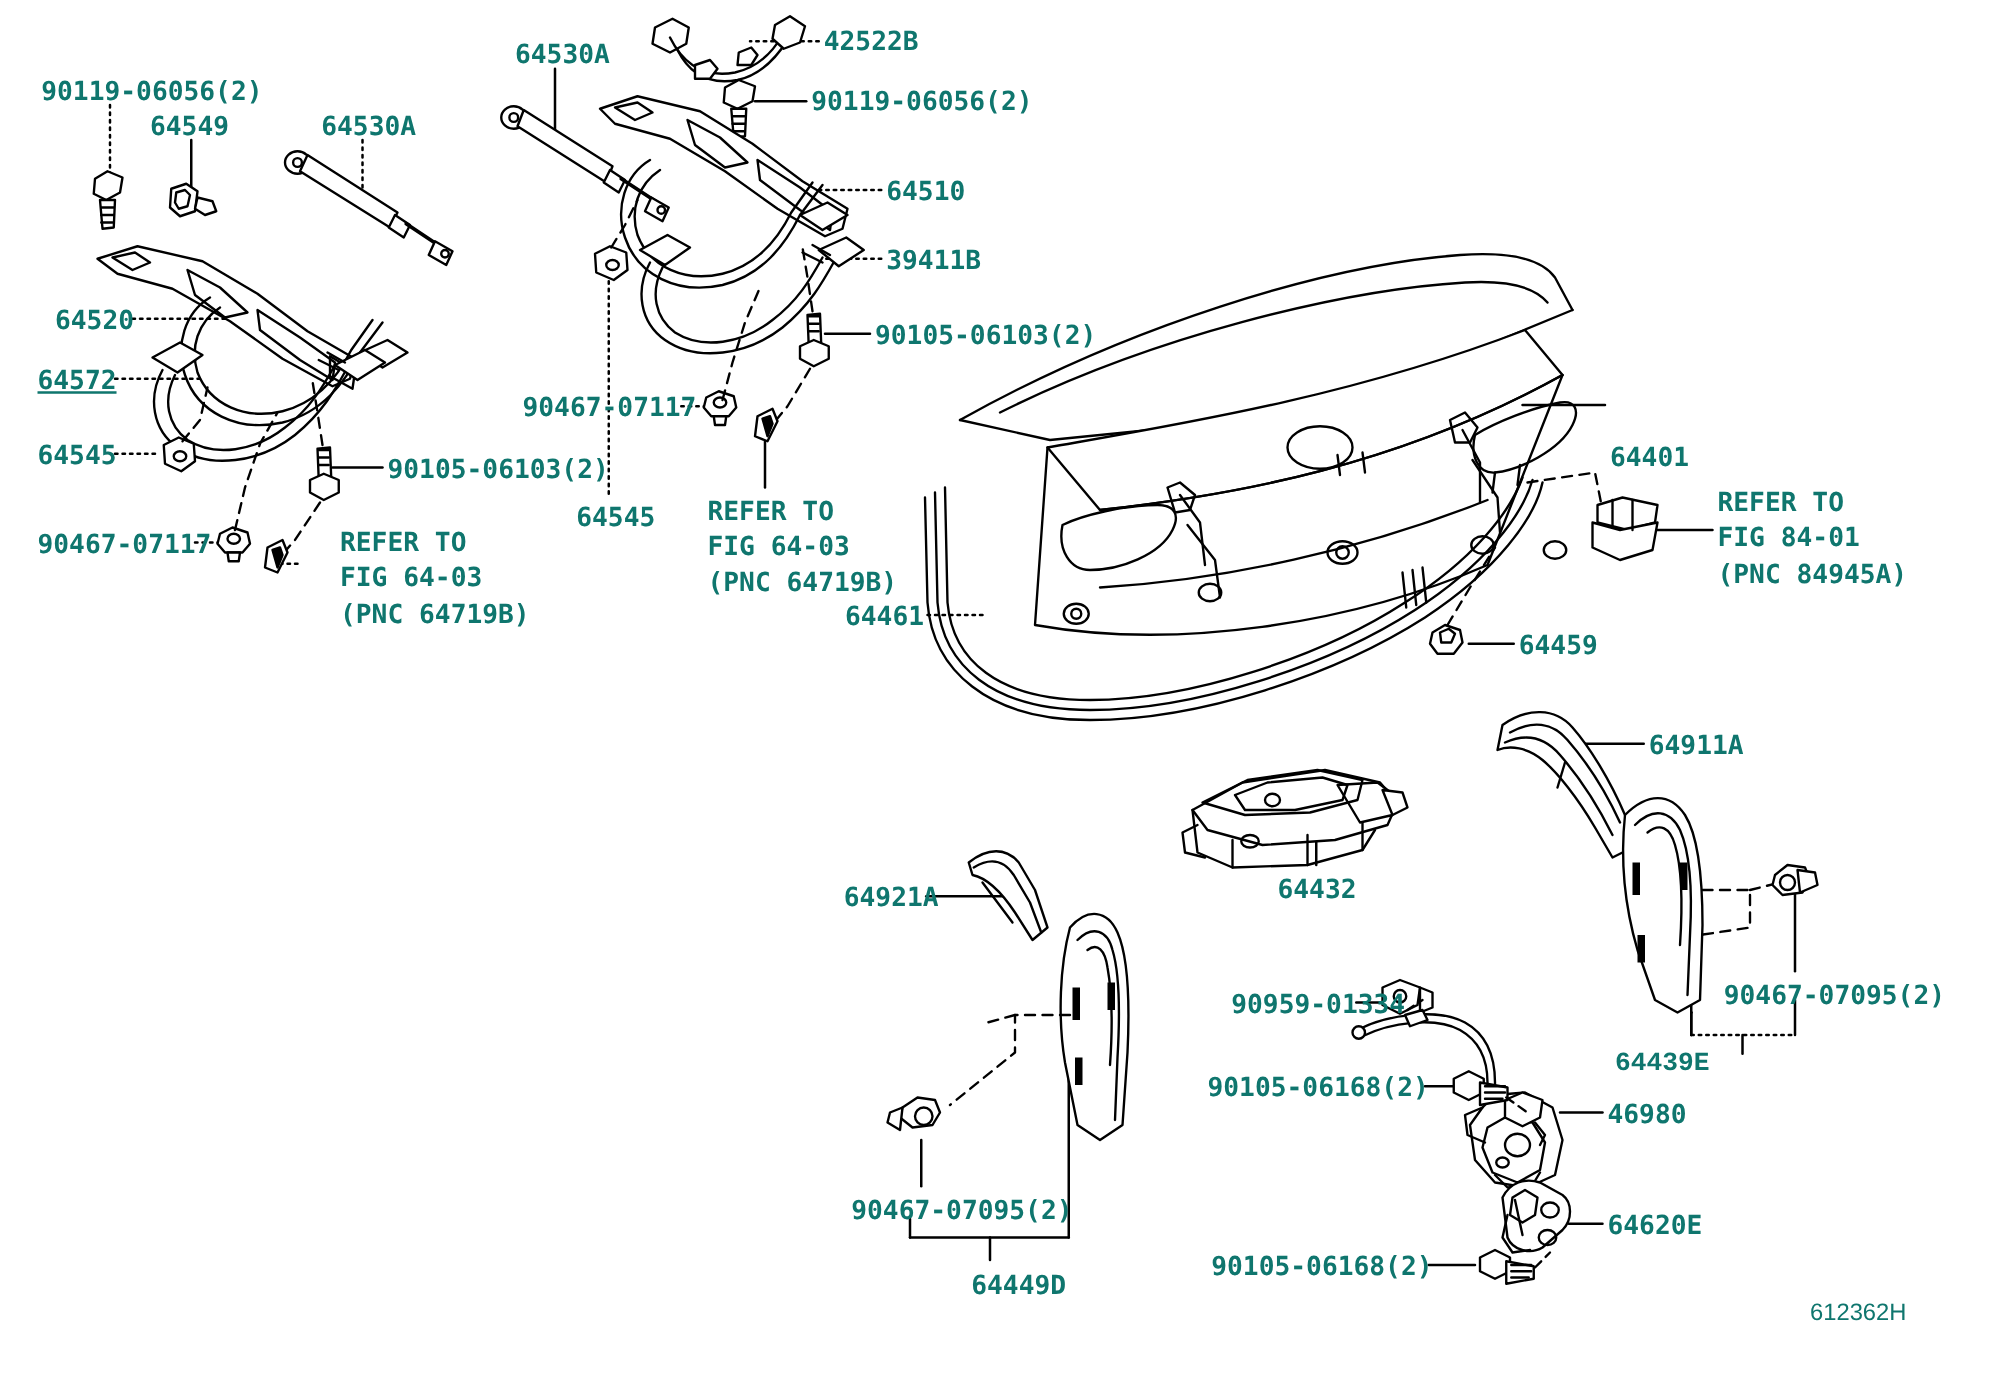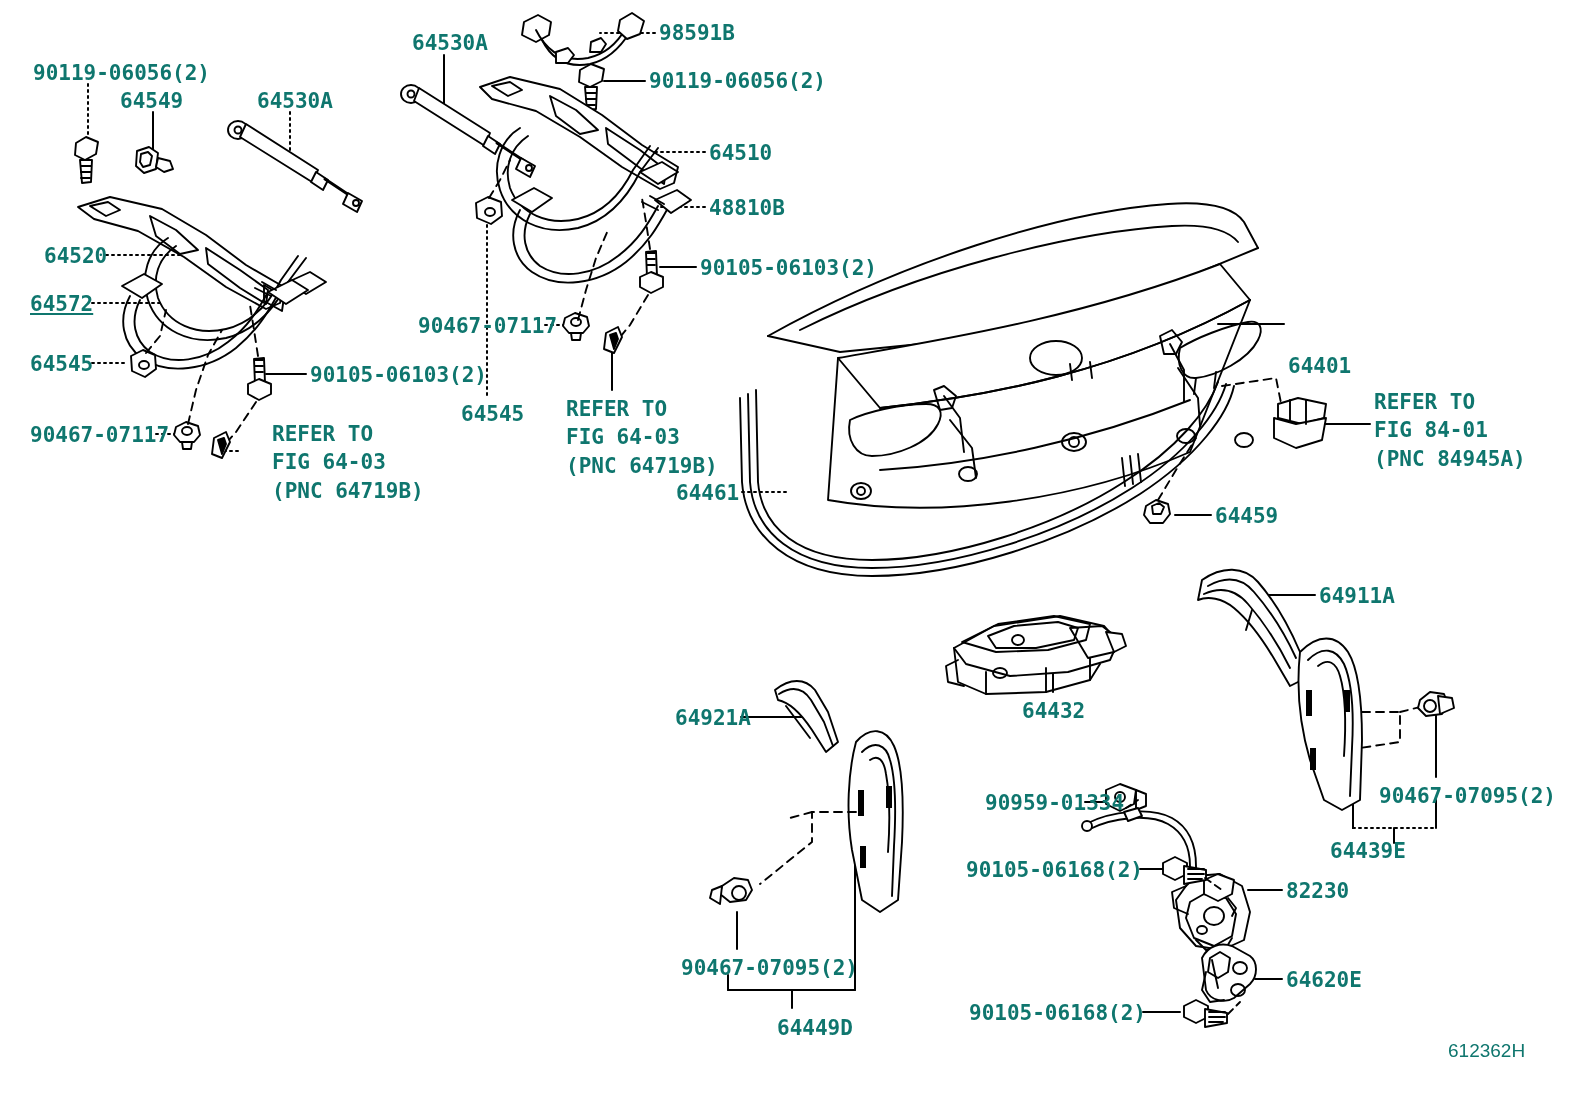--- a/index.html
+++ b/index.html
@@ -447,43 +447,43 @@
       </g>
 
     </g>
   </svg>
 
   <div id="label-layer">
       <div class="lbl" style="left: 33px; top: 60px;">90119-06056(2)</div>
       <div class="lbl" style="left: 120px; top: 88px; text-align: center;">64549</div>
       <div class="lbl" style="left: 257px; top: 88px;">64530A</div>
       <div class="lbl" style="left: 412px; top: 30px;">64530A</div>
-      <div class="lbl" style="left: 659px; top: 20px;">98591B</div>
+      <div class="lbl" style="left: 659px; top: 20px;">42522B</div>
       <div class="lbl" style="left: 649px; top: 68px;">90119-06056(2)</div>
       <div class="lbl" style="left: 709px; top: 140px;">64510</div>
-      <div class="lbl" style="left: 709px; top: 195px;">48810B</div>
+      <div class="lbl" style="left: 709px; top: 195px;">39411B</div>
       <div class="lbl" style="left: 44px; top: 243px;">64520</div>
       <div class="lbl" style="left: 30px; top: 291px; text-decoration: underline;">64572</div>
       <div class="lbl" style="left: 30px; top: 351px;">64545</div>
       <div class="lbl" style="left: 461px; top: 401px;">64545</div>
       <div class="lbl" style="left: 310px; top: 362px;">90105-06103(2)</div>
       <div class="lbl" style="left: 700px; top: 255px;">90105-06103(2)</div>
       <div class="lbl" style="left: 30px; top: 422px;">90467-07117</div>
       <div class="lbl" style="left: 418px; top: 313px;">90467-07117</div>
       <div class="lbl" style="left: 1288px; top: 312px; margin-top: 41px;">64401</div>
       <div class="lbl" style="left: 676px; top: 480px;">64461</div>
       <div class="lbl" style="left: 1215px; top: 503px;">64459</div>
       <div class="lbl" style="left: 1319px; top: 583px;">64911A</div>
       <div class="lbl" style="left: 1022px; top: 698px;">64432</div>
       <div class="lbl" style="left: 675px; top: 705px;">64921A</div>
       <div class="lbl" style="left: 1379px; top: 783px;">90467-07095(2)</div>
       <div class="lbl" style="left: 957px; top: 790px; margin-left: 28px;">90959-01334</div>
-      <div class="lbl" style="left: 1330px; top: 838px;">64439E</div>
+      <div class="lbl" style="left: 1292px; top: 838px; font-family: Liberation Mono, monospace;">64439E</div>
       <div class="lbl" style="left: 966px; top: 857px;">90105-06168(2)</div>
-      <div class="lbl" style="left: 1286px; top: 878px;">82230</div>
+      <div class="lbl" style="left: 1286px; top: 878px;">46980</div>
       <div class="lbl" style="left: 681px; top: 955px;">90467-07095(2)</div>
       <div class="lbl" style="left: 1286px; top: 967px;">64620E</div>
       <div class="lbl" style="left: 969px; top: 1000px;">90105-06168(2)</div>
       <div class="lbl" style="left: 777px; top: 1015px;">64449D</div>
     </div>
   <div id="note-layer">
       <div class="lbl multi" style="left: 272px; top: 420px;"><div>REFER TO</div><div>FIG 64-03</div><div>(PNC 64719B)</div></div>
       <div class="lbl multi" style="left: 566px; top: 395px;"><div>REFER TO</div><div>FIG 64-03</div><div>(PNC 64719B)</div></div>
       <div class="lbl multi" style="left: 1374px; top: 388px;"><div>REFER TO</div><div>FIG 84-01</div><div>(PNC 84945A)</div></div>
     </div>

